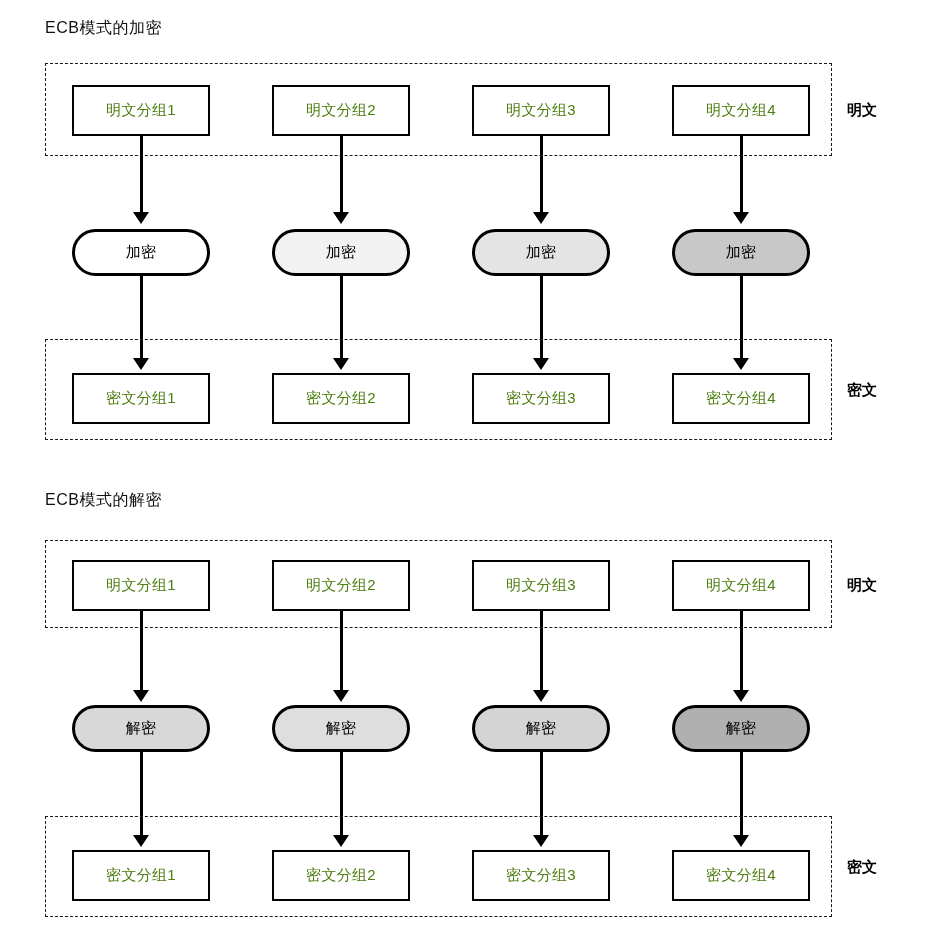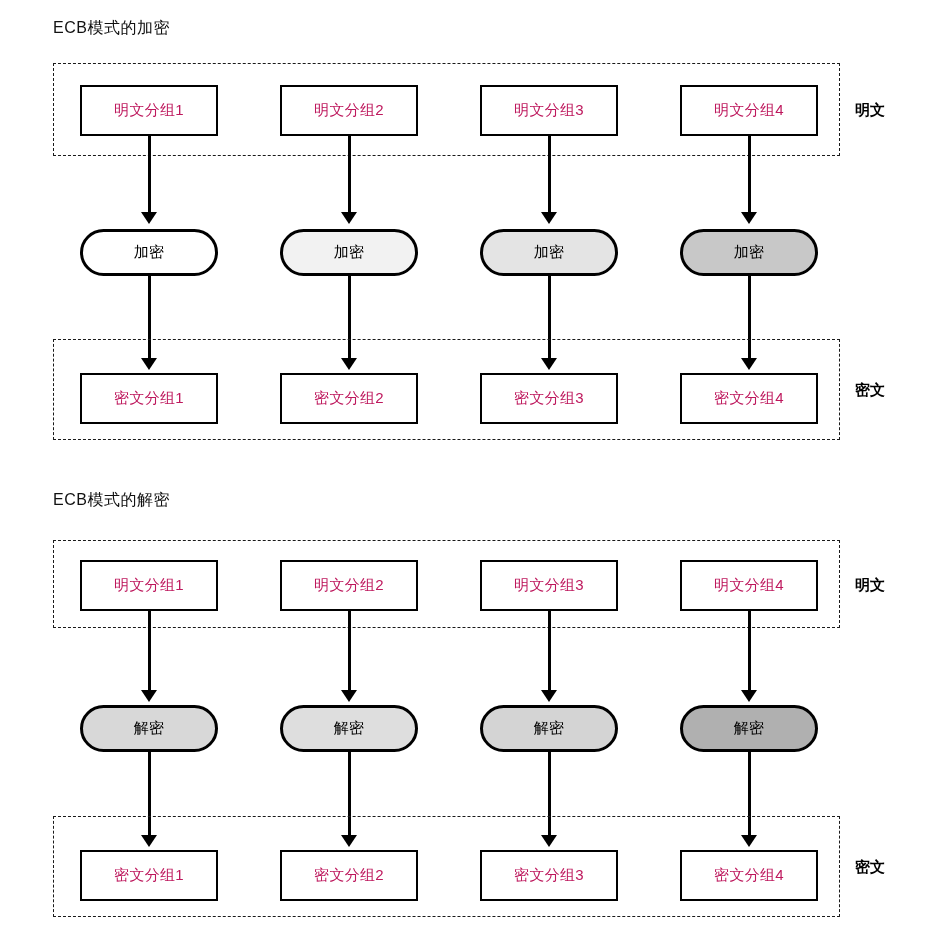--- a/index.html
+++ b/index.html
@@ -11,21 +11,21 @@
     width: 926px;
     height: 938px;
     position: relative;
     font-family: "Liberation Sans", "DejaVu Sans", sans-serif;
     color: #000000;
     overflow: hidden;
   }
 
   .diagram {
     position: absolute;
-    left: 12px;
+    left: 4px;
     width: 829px;
   }
 
   .diagram-title {
     position: absolute;
     left: 41px;
     font-size: 16px;
     line-height: 20px;
     letter-spacing: 0.5px;
     color: #111;
@@ -58,21 +58,21 @@
     width: 138px;
     height: 51px;
     border: 2.5px solid #000000;
     background: #ffffff;
     box-sizing: border-box;
     display: flex;
     align-items: center;
     justify-content: center;
     font-size: 15px;
     letter-spacing: 0.3px;
-    color: #be185d;
+    color: #4d7c0f;
   }
 
   
   .proc {
     position: absolute;
     width: 138px;
     height: 47px;
     border: 3px solid #000000;
     border-radius: 24px;
     box-sizing: border-box;

